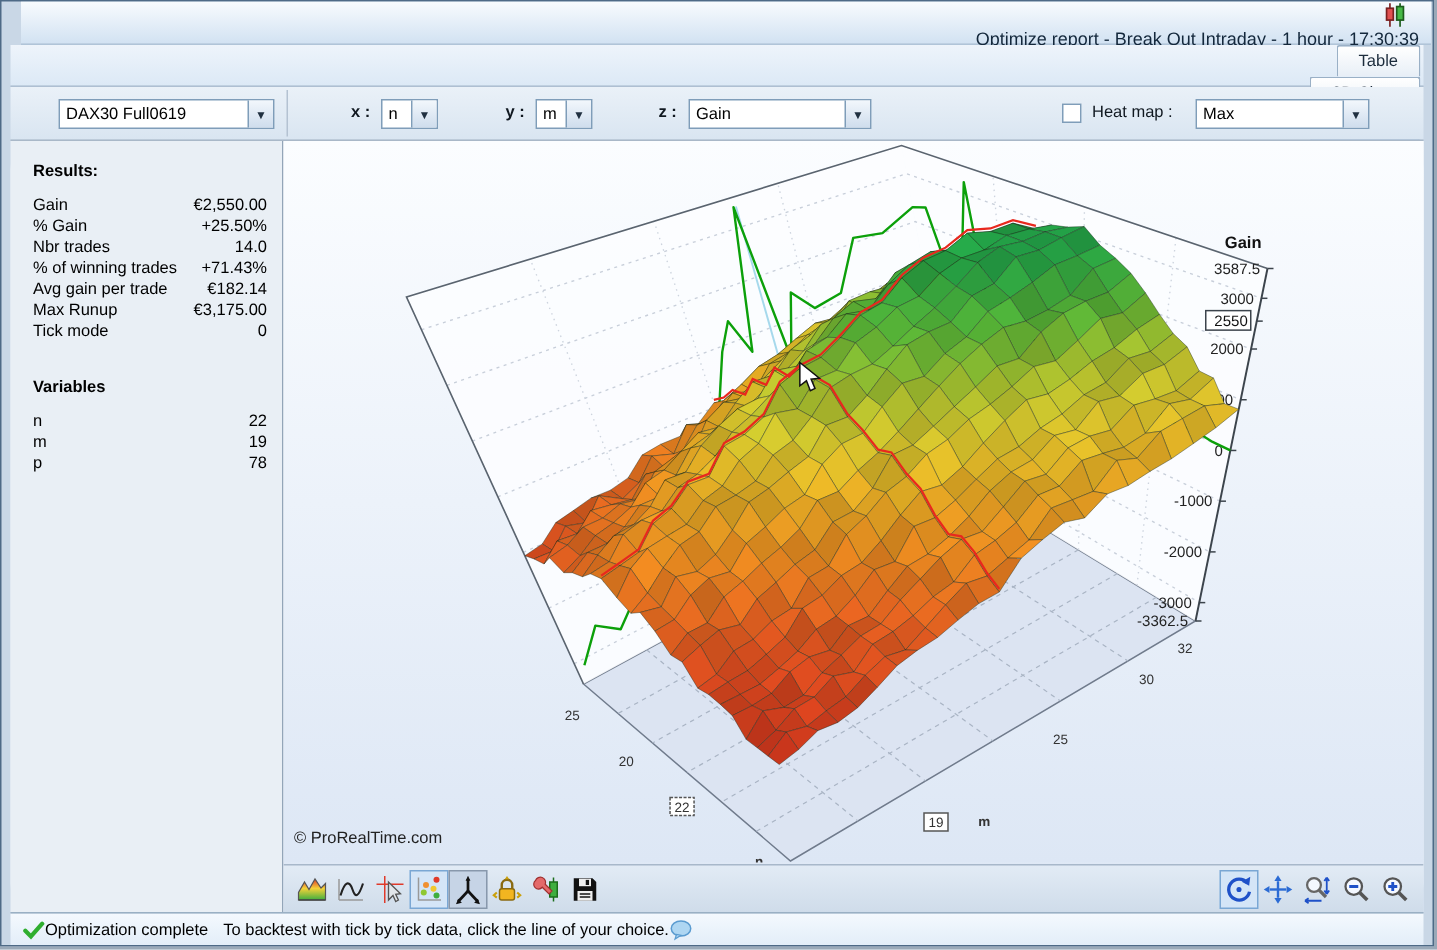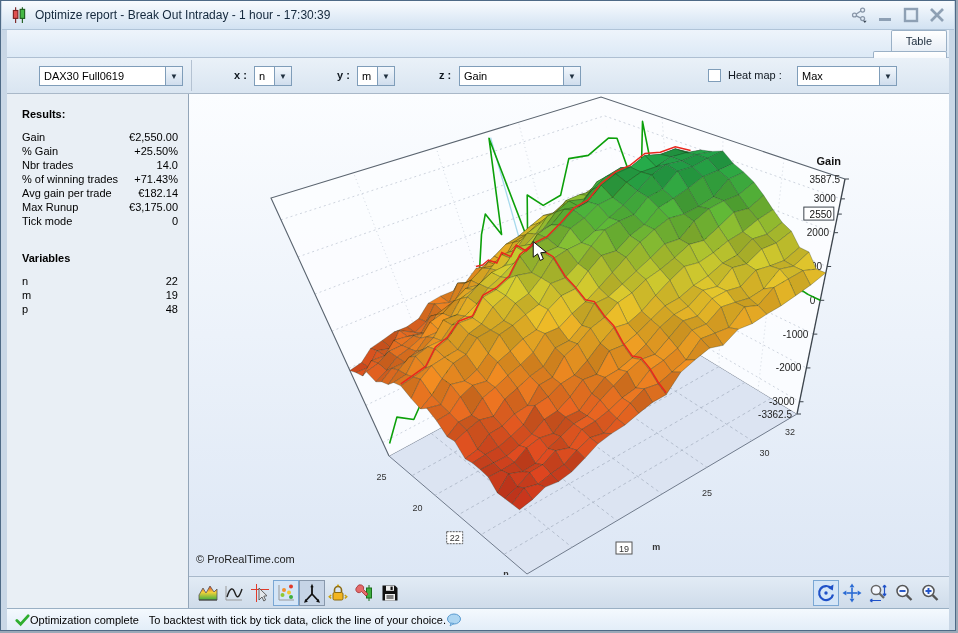--- a/index.html
+++ b/index.html
@@ -1,19 +1,19 @@
 <!DOCTYPE html>
 <html><head>
 <meta charset="utf-8">
 <style>
   html,body{margin:0;padding:0;background:#9aa9b8;font-family:"Liberation Sans",sans-serif;}
   *{box-sizing:border-box;}
   .window{position:relative;width:956px;height:631px;margin:0;border:1px solid #4e6a86;background:#c9d7e6;overflow:hidden;}
   
-  .titlebar{position:absolute;left:1px;right:1px;top:0;height:29px;background:linear-gradient(#f8fbfe,#d2e2f2);border-bottom:1px solid #b0c4d8;display:flex;align-items:center;padding:0 8px;}
+  .titlebar{position:absolute;left:13px;right:1px;top:0;height:29px;background:linear-gradient(#f8fbfe,#d2e2f2);border-bottom:1px solid #b0c4d8;display:flex;align-items:flex-end;padding:0 8px;flex-direction:column;}
   .app-icon{width:18px;height:18px;margin-right:7px;display:inline-flex;}
   .title{font-size:12px;color:#14283c;flex:1;white-space:nowrap;}
   .win-controls{display:flex;align-items:center;gap:8px;}
   .wc{width:18px;height:18px;display:inline-flex;align-items:center;justify-content:center;cursor:default;}
   
   .tabbar{position:absolute;left:6px;right:6px;top:29px;height:28px;background:linear-gradient(#eef4fb,#dce9f6);display:flex;align-items:flex-end;padding-left:4px;border-bottom:1px solid #aebfd2;flex-direction:column;}
   .tab{height:22px;line-height:20px;padding:0 14px;font-size:11px;color:#1c2c3c;background:linear-gradient(#ffffff,#e7eef6);border:1px solid #9ab0c6;border-bottom:none;border-radius:2px 2px 0 0;margin-right:2px;cursor:default;}
   .tab.active{background:linear-gradient(#3f97e6,#0d63c6);color:#ffffff;border-color:#2a6db4;}
   
   .toolbar{position:absolute;left:6px;right:6px;top:57px;height:36px;background:linear-gradient(#eaf1f8,#d9e5f1);border-bottom:1px solid #a9b8c8;}
@@ -109,21 +109,21 @@
       <span class="sel-text">m</span>
       <span class="sel-btn">▼</span>
     </div>
     <span class="tlabel" style="left:432px;">z :</span>
     <div class="select" style="left:452px;width:122px;">
       <span class="sel-text">Gain</span>
       <span class="sel-btn">▼</span>
     </div>
     <span class="checkbox" style="left:701px;"></span>
     <span class="tlabel normal" style="left:721px;">Heat map :</span>
-    <div class="select" style="left:790px;width:100px;">
+    <div class="select" style="left:790px;width:116px;">
       <span class="sel-text">Max</span>
       <span class="sel-btn">▼</span>
     </div>
   </div>
 
   <div class="content">
     <div class="leftpanel">
       <div class="ptitle">Results:</div>
       <div id="results-rows">
           <div class="prow">
@@ -161,21 +161,21 @@
           <div class="prow">
             <span>n</span>
             <span>22</span>
           </div>
           <div class="prow">
             <span>m</span>
             <span>19</span>
           </div>
           <div class="prow">
             <span>p</span>
-            <span>48</span>
+            <span>78</span>
           </div>
         </div>
     </div>
     <div class="chartarea">
       <svg id="chart3d" width="762" height="481">
           <defs>
             <linearGradient id="bgg" x1="0" y1="0" x2="0" y2="1">
               <stop offset="0" stop-color="#fbfdff"></stop>
               <stop offset="1" stop-color="#dde7f5"></stop>
             </linearGradient>

